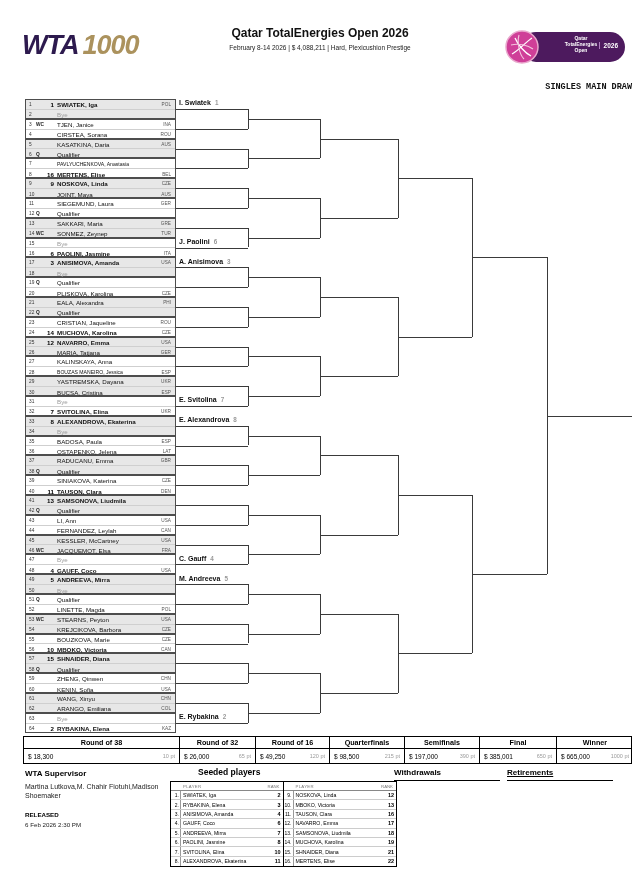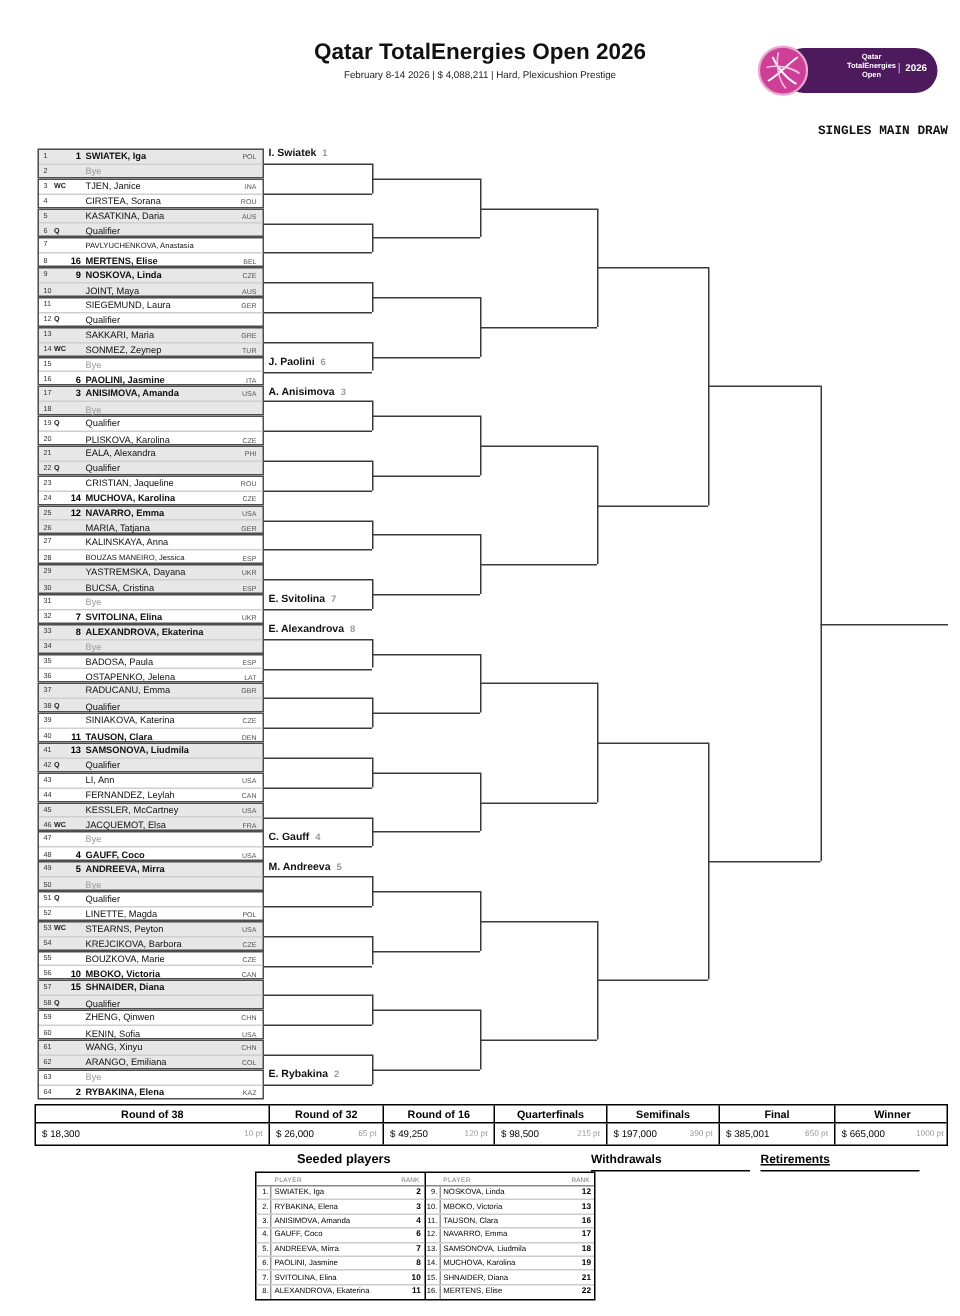--- a/index.html
+++ b/index.html
@@ -6,21 +6,21 @@
   html,body { background:#fff; }
   .page { position:relative; width:640px; height:877px; background:#fff;
           font-family:"Liberation Sans", sans-serif; overflow:hidden; }
 
   
   .wta-logo { position:absolute; left:22px; top:30px; font-style:italic; font-weight:bold;
               letter-spacing:-1px; white-space:nowrap; }
   .wta-word { font-size:27px; color:#2d1a4e; }
   .wta-tier { font-size:27px; color:#ab925d; margin-left:4px; font-weight:bold; }
   .head-center { position:absolute; left:170px; top:26px; width:300px; text-align:center; }
-  .head-title { font-size:15px; font-weight:bold; color:#111; }
+  .head-title { font-size:12px; font-weight:bold; color:#111; }
   .head-loc { font-size:8.5px; font-weight:bold; margin-top:3px; color:#111; }
   .head-details { font-size:6.5px; margin-top:4px; color:#222; }
   .badge { position:absolute; left:505px; top:29px; width:120px; height:36px; }
   .badge-pill { position:absolute; left:16px; top:3px; right:0; height:30px;
                 background:#4d1a5e; border-radius:15px; }
   .badge-circle { position:absolute; left:0; top:1px; width:34px; height:34px; }
   .badge-text { position:absolute; left:54px; top:6px; width:44px; text-align:center;
                 color:#fff; font-weight:bold; font-size:5px; line-height:6px; }
   .badge-year { position:absolute; right:7px; top:13px; color:#fff; font-weight:bold;
                 font-size:6.5px; border-left:1px solid #b07cc0; padding-left:4px; }
@@ -80,20 +80,23 @@
         padding-bottom:3px; border-bottom:1.8px solid #000;text-decoration:underline; }
   .watermark { position:absolute; right:3px; top:845px; font-size:21px; font-weight:bold;
                color:#454545; font-family:"DejaVu Sans", sans-serif;
                text-shadow:1px 1px 0 #ffffff, -0.5px -0.5px 0 #cccccc; white-space:nowrap; }
 </style>
 </head>
 <body>
 
 <div class="page">
 
+  <div class="wta-logo">
+    <span class="wta-word">WTA</span><span class="wta-tier">1000</span>
+  </div>
 
   <div class="head-center">
     <div class="head-title">Qatar TotalEnergies Open 2026</div>
     <div class="head-details">February 8-14 2026  |  $ 4,088,211  |  Hard, Plexicushion Prestige</div>
   </div>
 
   <div class="badge">
     <div class="badge-pill"></div>
     <div class="badge-circle">
       <svg width="34" height="34" viewBox="0 0 34 34">
@@ -766,20 +769,26 @@
           <span class="prize">$ 385,001</span>
           <span class="pts">650 pt</span>
         </div>
         <div class="r-cell m-cell" style="width: 76px;">
           <span class="prize">$ 665,000</span>
           <span class="pts">1000 pt</span>
         </div>
       </div>
     </div>
 
+  <div class="sup">
+    <div class="sup-label">WTA Supervisor</div>
+    <div class="sup-names">Martina Lutkova,M. Chahir Fiotuhi,Madison Shoemaker</div>
+    <div class="rel-label">RELEASED</div>
+    <div class="rel-date">6 Feb 2026    2:30 PM</div>
+  </div>
 
   <div class="seeded-label">Seeded players</div>
   <div class="seeded" id="seededTable">
       <div class="s-half l">
         <div class="s-hrow">
           <span class="s-hplayer">PLAYER</span>
           <span class="s-hrank">RANK</span>
         </div>
         <div class="s-row">
           <span class="s-num">1.</span>

